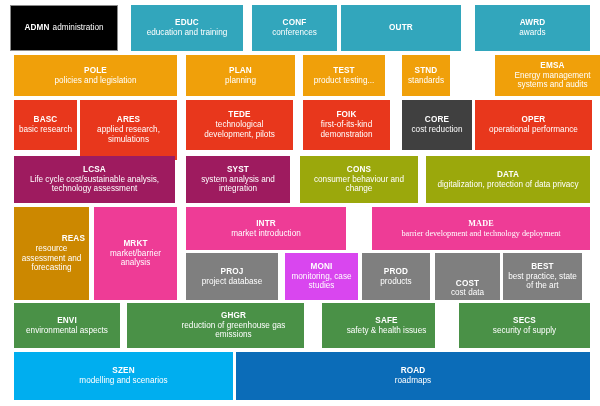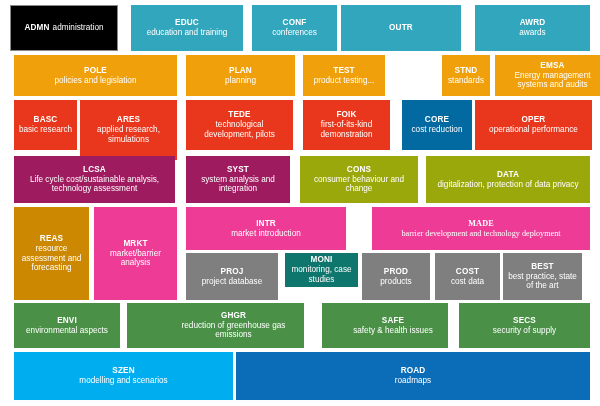--- a/index.html
+++ b/index.html
@@ -83,21 +83,21 @@
       <span class="desc">policies and legislation</span>
     </div>
     <div class="tile" style="left: 186px; top: 55px; width: 109px; height: 41px; background: rgb(240, 160, 10);">
       <span class="code">PLAN</span>
       <span class="desc">planning</span>
     </div>
     <div class="tile" style="left: 303px; top: 55px; width: 82px; height: 41px; background: rgb(240, 160, 10);">
       <span class="code">TEST</span>
       <span class="desc">product testing...</span>
     </div>
-    <div class="tile" style="left: 402px; top: 55px; width: 48px; height: 41px; background: rgb(240, 160, 10); margin-left: 40px;">
+    <div class="tile" style="left: 402px; top: 55px; width: 48px; height: 41px; background: rgb(240, 160, 10);">
       <span class="code">STND</span>
       <span class="desc">standards</span>
     </div>
     <div class="tile" style="left: 495px; top: 55px; width: 115px; height: 41px; background: rgb(240, 160, 10);">
       <span class="code">EMSA</span>
       <span class="desc">Energy management systems and audits</span>
     </div>
     <div class="tile" style="left: 14px; top: 100px; width: 63px; height: 50px; background: rgb(232, 55, 28);">
       <span class="code">BASC</span>
       <span class="desc">basic research</span>
@@ -107,21 +107,21 @@
       <span class="desc">applied research, simulations</span>
     </div>
     <div class="tile" style="left: 186px; top: 100px; width: 107px; height: 50px; background: rgb(232, 55, 28);">
       <span class="code">TEDE</span>
       <span class="desc">technological development, pilots</span>
     </div>
     <div class="tile" style="left: 303px; top: 100px; width: 87px; height: 50px; background: rgb(232, 55, 28);">
       <span class="code">FOIK</span>
       <span class="desc">first-of-its-kind demonstration</span>
     </div>
-    <div class="tile" style="left: 402px; top: 100px; width: 70px; height: 50px; background: #0369a1;">
+    <div class="tile" style="left: 402px; top: 100px; width: 70px; height: 50px; background: #404040;">
       <span class="code">CORE</span>
       <span class="desc">cost reduction</span>
     </div>
     <div class="tile" style="left: 475px; top: 100px; width: 117px; height: 50px; background: rgb(232, 55, 28);">
       <span class="code">OPER</span>
       <span class="desc">operational performance</span>
     </div>
     <div class="tile" style="left: 14px; top: 156px; width: 161px; height: 47px; background: rgb(158, 27, 95);">
       <span class="code">LCSA</span>
       <span class="desc">Life cycle cost/sustainable analysis, technology assessment</span>
@@ -131,65 +131,65 @@
       <span class="desc">system analysis and integration</span>
     </div>
     <div class="tile" style="left: 300px; top: 156px; width: 118px; height: 47px; background: rgb(155, 168, 12);">
       <span class="code">CONS</span>
       <span class="desc">consumer behaviour and change</span>
     </div>
     <div class="tile" style="left: 426px; top: 156px; width: 164px; height: 47px; background: rgb(155, 168, 12);">
       <span class="code">DATA</span>
       <span class="desc">digitalization, protection of data privacy</span>
     </div>
-    <div class="tile" style="left: 14px; top: 207px; width: 75px; height: 93px; background: rgb(204, 136, 0);">
+    <div class="tile" style="left: 14px; top: 207px; width: 75px; height: 93px; background: rgb(204, 136, 0); align-items: flex-end;">
       <span class="code">REAS</span>
       <span class="desc">resource assessment and forecasting</span>
     </div>
     <div class="tile" style="left: 94px; top: 207px; width: 83px; height: 93px; background: rgb(238, 60, 150);">
       <span class="code">MRKT</span>
       <span class="desc">market/barrier analysis</span>
     </div>
     <div class="tile" style="left: 186px; top: 207px; width: 160px; height: 43px; background: rgb(238, 60, 150);">
       <span class="code">INTR</span>
       <span class="desc">market introduction</span>
     </div>
     <div class="tile" style="left: 372px; top: 207px; width: 218px; height: 43px; background: rgb(238, 60, 150); font-family: Liberation Serif, serif;">
       <span class="code">MADE</span>
       <span class="desc">barrier development and technology deployment</span>
     </div>
     <div class="tile" style="left: 186px; top: 253px; width: 92px; height: 47px; background: rgb(127, 127, 127);">
       <span class="code">PROJ</span>
       <span class="desc">project database</span>
     </div>
-    <div class="tile" style="left: 285px; top: 253px; width: 73px; height: 34px; background: #0f766e;">
+    <div class="tile" style="left: 285px; top: 253px; width: 73px; height: 47px; background: #d946ef;">
       <span class="code">MONI</span>
       <span class="desc">monitoring, case studies</span>
     </div>
     <div class="tile" style="left: 362px; top: 253px; width: 68px; height: 47px; background: rgb(127, 127, 127);">
       <span class="code">PROD</span>
       <span class="desc">products</span>
     </div>
-    <div class="tile" style="left: 435px; top: 253px; width: 65px; height: 47px; background: rgb(127, 127, 127);">
+    <div class="tile" style="left: 435px; top: 253px; width: 65px; height: 47px; background: rgb(127, 127, 127); justify-content: flex-end;">
       <span class="code">COST</span>
       <span class="desc">cost data</span>
     </div>
     <div class="tile" style="left: 503px; top: 253px; width: 79px; height: 47px; background: rgb(127, 127, 127);">
       <span class="code">BEST</span>
       <span class="desc">best practice, state of the art</span>
     </div>
     <div class="tile" style="left: 14px; top: 303px; width: 106px; height: 45px; background: rgb(74, 145, 71);">
       <span class="code">ENVI</span>
       <span class="desc">environmental aspects</span>
     </div>
     <div class="tile" style="left: 127px; top: 303px; width: 177px; height: 45px; background: rgb(74, 145, 71); padding-left: 40px;">
       <span class="code">GHGR</span>
       <span class="desc">reduction of greenhouse gas emissions</span>
     </div>
-    <div class="tile" style="left: 322px; top: 303px; width: 126px; height: 45px; background: rgb(74, 145, 71); padding-left: 20px;">
+    <div class="tile" style="left: 322px; top: 303px; width: 113px; height: 45px; background: rgb(74, 145, 71); padding-left: 20px;">
       <span class="code">SAFE</span>
       <span class="desc">safety &amp; health issues</span>
     </div>
     <div class="tile" style="left: 459px; top: 303px; width: 131px; height: 45px; background: rgb(74, 145, 71);">
       <span class="code">SECS</span>
       <span class="desc">security of supply</span>
     </div>
     <div class="tile" style="left: 14px; top: 352px; width: 219px; height: 48px; background: rgb(0, 174, 239);">
       <span class="code">SZEN</span>
       <span class="desc">modelling and scenarios</span>

